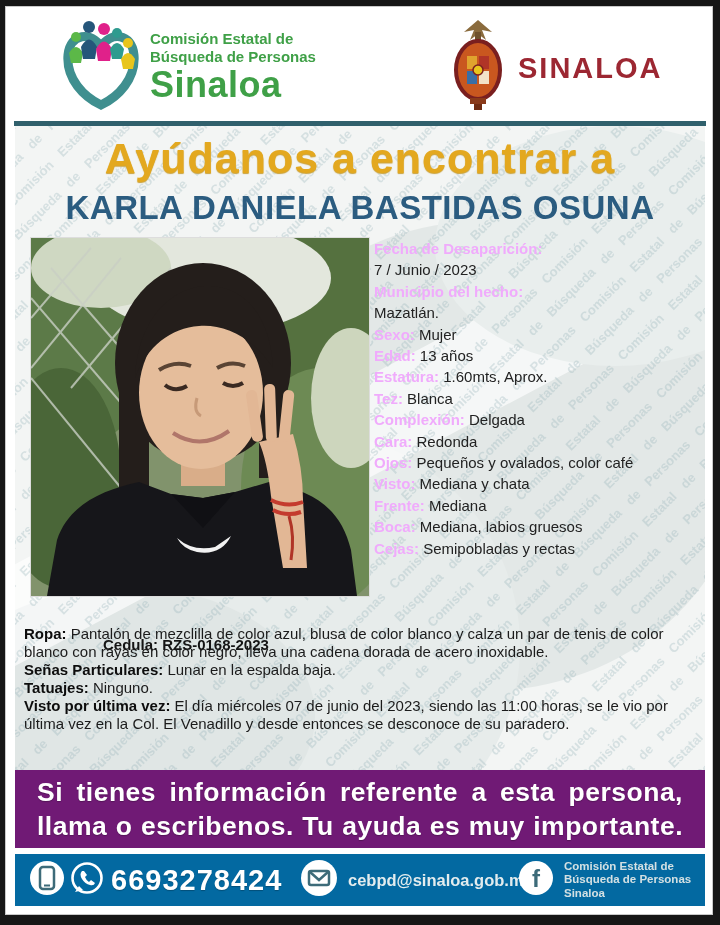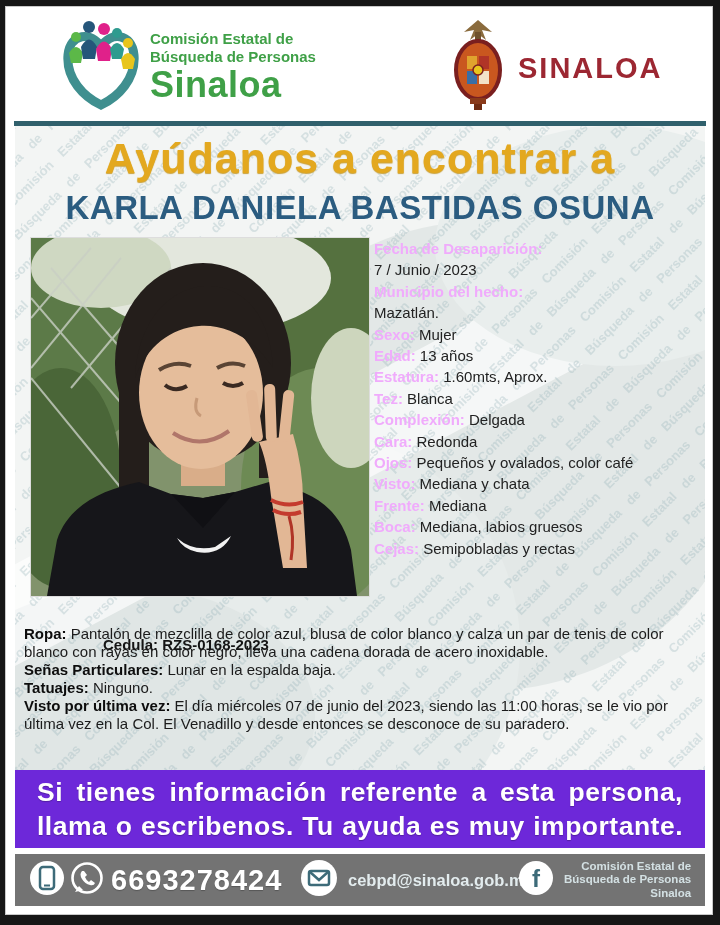--- a/index.html
+++ b/index.html
@@ -38,27 +38,27 @@
   .photo-caption{left:103px;top:597px;font-size:15px;font-weight:bold;color:#141414;margin-top:39px;}
 
   .details-list{left:374px;top:238px;width:335px;font-size:15px;color:#222;}
   .detail-row{line-height:21.4px;white-space:nowrap;}
   .dlbl{font-weight:bold;color:#f0abfc;}
 
   .paragraphs{left:24px;top:625px;width:676px;font-size:15px;color:#1b1b1b;}
   .paragraphs p{margin:0;line-height:18px;}
   .paragraphs b{color:#0d0d0d;}
 
-  .info-band{left:15px;top:770px;width:690px;height:78px;background:#6d28d9;box-sizing:border-box;
+  .info-band{left:15px;top:770px;width:690px;height:78px;background:#701a75;box-sizing:border-box;
              padding:5px 22px 0 22px;}
   .band-line{color:#ffffff;font-size:26.5px;font-weight:bold;line-height:34px;
              text-align:justify;text-align-last:justify;letter-spacing:0.5px;
              text-shadow:0 1px 1px rgba(0,0,0,0.25);}
 
-  .contact-bar{left:15px;top:854px;width:690px;height:52px;background:#737373;text-align:right;}
+  .contact-bar{left:15px;top:854px;width:690px;height:52px;background:#0369a1;}
   .contact-bar .abs{top:0;height:52px;display:flex;align-items:center;}
   .phone-number{color:#ffffff;font-size:29px;font-weight:bold;letter-spacing:1px;margin-left:6px;
                 text-shadow:0 1px 1px rgba(0,0,0,0.25);}
   .email-text{color:#e3ecee;font-size:16.5px;font-weight:bold;margin-left:10px;}
   .fb-lines{color:#d3e0e3;font-size:11.5px;font-weight:bold;line-height:13.5px;margin-left:10px;}
   .icon-gap{margin-left:4px;}
 </style>
 </head>
 <body>
 

